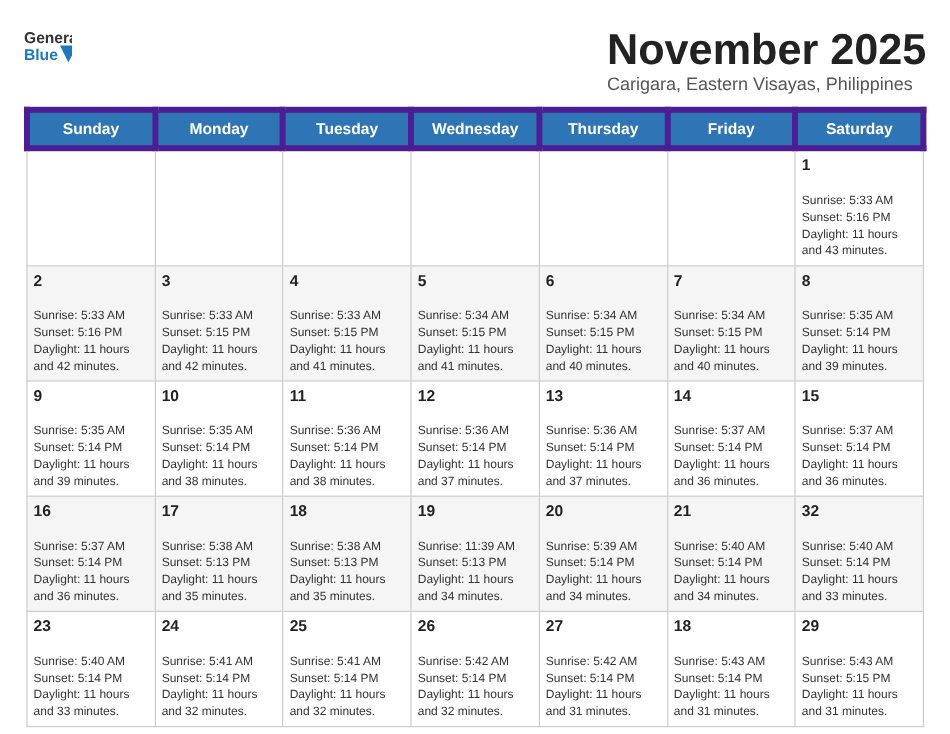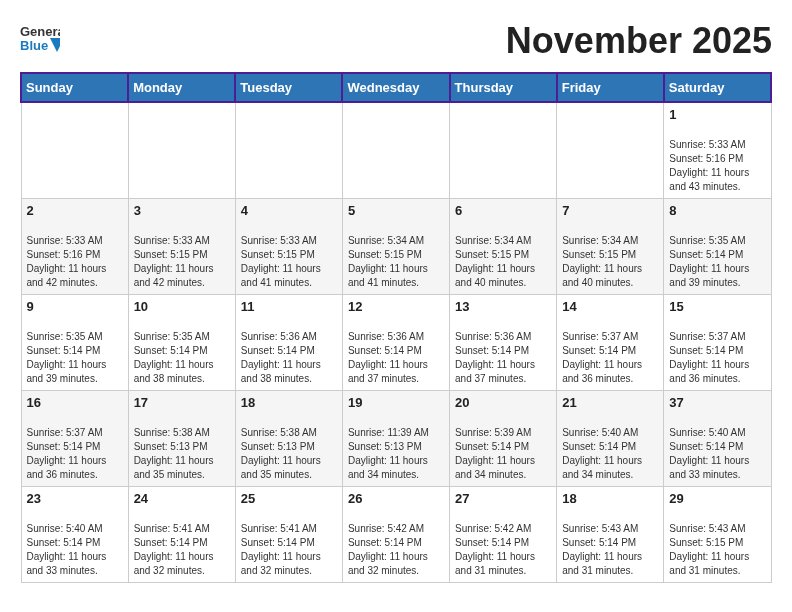--- a/index.html
+++ b/index.html
@@ -37,22 +37,22 @@
       width: 100%;
       border-collapse: collapse;
       border: 1px solid #bbb;
     }
     .calendar-table th {
       background-color: #2e75b6;
       color: #fff;
       font-size: 13px;
       font-weight: bold;
       padding: 6px 4px;
-      text-align: left;
-      border: 2px solid #4c1d95;
+      text-align: center;
+      border: 5px solid #4c1d95;
     }
     .calendar-table td {
       vertical-align: top;
       border: 1px solid #ccc;
       padding: 4px 5px;
       width: 106px;
       min-height: 80px;
       font-size: 10.5px;
       color: #333;
       background: #fff;
@@ -90,20 +90,21 @@
     <div class="logo-wrapper">
       <svg width="40" height="40" viewBox="0 0 40 40">
         <text x="0" y="16" font-size="13" font-weight="bold" fill="#333" font-family="Arial">General</text>
         <text x="0" y="30" font-size="13" font-weight="bold" fill="#1a7abf" font-family="Arial">Blue</text>
         <polygon points="30,18 44,18 37,32" fill="#1a7abf"></polygon>
       </svg>
     </div>
   </div>
   <div class="title-area">
     <div class="calendar-title">November 2025</div>
+    <div class="calendar-subtitle">Carigara, Eastern Visayas, Philippines</div>
   </div>
 </div>
 
 <table class="calendar-table">
   <thead>
     <tr>
     <th>Sunday</th>
         <th>Monday</th>
         <th>Tuesday</th>
         <th>Wednesday</th>
@@ -246,21 +247,21 @@
 Sunset: 5:14 PM
 Daylight: 11 hours and 34 minutes.</div>
         </td>
         <td>
           <span class="day-number">21</span>
           <div class="day-info">Sunrise: 5:40 AM
 Sunset: 5:14 PM
 Daylight: 11 hours and 34 minutes.</div>
         </td>
         <td>
-          <span class="day-number">37</span>
+          <span class="day-number">32</span>
           <div class="day-info">Sunrise: 5:40 AM
 Sunset: 5:14 PM
 Daylight: 11 hours and 33 minutes.</div>
         </td>
       </tr>
       <tr>
         <td>
           <span class="day-number">23</span>
           <div class="day-info">Sunrise: 5:40 AM
 Sunset: 5:14 PM

